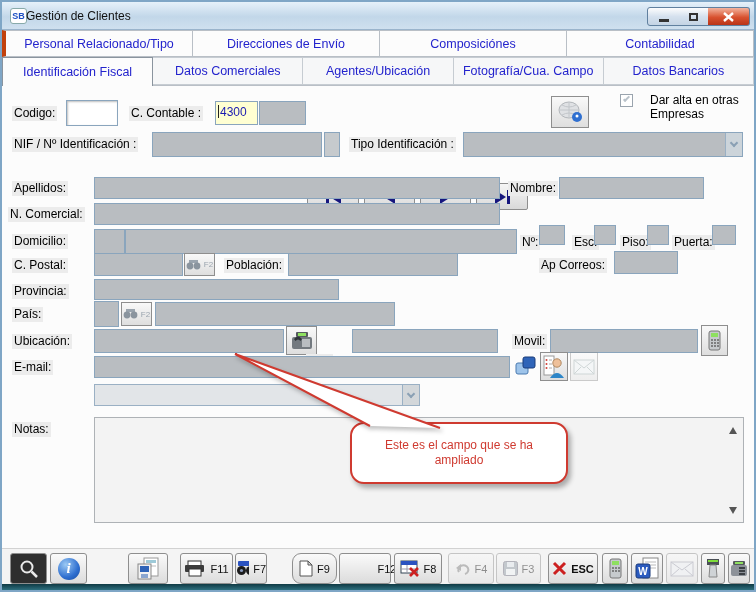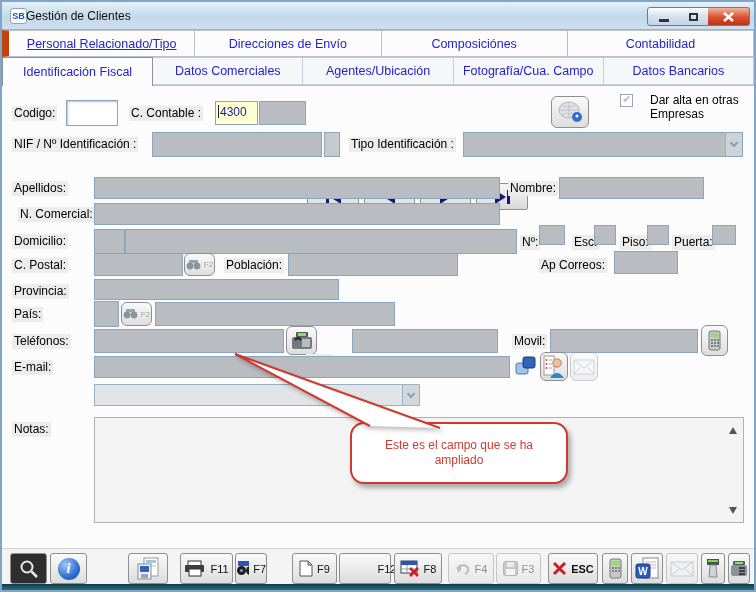--- a/index.html
+++ b/index.html
@@ -18,35 +18,35 @@
   .winbtn.min{left:645px;width:33px;border-radius:3px 0 0 3px;}
   .winbtn.max{left:677px;width:30px;border-left:none;}
   .winbtn.close{left:706px;width:42px;border-left:none;border-radius:0 3px 3px 0;
     background:linear-gradient(#f3b49e,#d8512f 55%,#b93418);}
   .glyph-min{width:10px;height:3px;background:#333;margin-top:8px;}
   .glyph-max{width:9px;height:8px;border:2px solid #333;}
   
   .tabs1{position:absolute;left:0;top:28px;width:752px;height:27px;display:flex;}
   .tab1{flex:1;border:1px solid #b9bfc6;border-left:none;background:#fcfcfc;
     color:#2323cd;font-size:12.5px;display:flex;align-items:center;justify-content:center;cursor:default;}
-  .tab1:first-child{border-left:7px solid #c2410c;text-decoration:underline;}
+  .tab1:first-child{border-left:4px solid #c2410c;}
   .tabs2{position:absolute;left:0;top:55px;width:752px;height:29px;display:flex;border-bottom:1px solid #b9bfc6;}
   .tab2{flex:1;border:1px solid #c6ccd2;border-left:none;background:#f6f7f8;
     color:#2323cd;font-size:12.5px;display:flex;align-items:center;justify-content:center;cursor:default;}
   .tab2:first-child{border-left:1px solid #8a949e;}
   .tab2.active{background:#fcfcfc;border:1px solid #8a949e;border-bottom:none;height:29px;z-index:2;}
   
   .page{position:absolute;left:0;top:84px;width:752px;height:462px;background:#fcfcfc;}
   .lbl{position:absolute;font-size:12px;color:#000;background:#ececec;padding:0 2px;white-space:nowrap;line-height:15px;}
   .inp{position:absolute;background:#b9bdc1;border:1px solid #8aa5bd;}
   .inp.white{background:#fff;box-shadow:inset 1px 1px 2px rgba(0,0,0,.25);}
   .inp.yellow{background:#ffffd2;color:#1a1ab0;font-size:12px;line-height:20px;padding-left:2px;}
   .caret{display:inline-block;width:1px;height:13px;background:#222;vertical-align:-2px;margin-right:1px;}
   .btn{position:absolute;background:linear-gradient(#f9f9f9,#dedede);border:1px solid #8e8e8e;
-    border-radius:6px;display:flex;align-items:center;justify-content:center;gap:3px;cursor:default;}
+    border-radius:0;display:flex;align-items:center;justify-content:center;gap:3px;cursor:default;}
   .btn.disabled{opacity:.45;}
   .fkey{font-size:11px;color:#111;}
   .navbtn{position:absolute;top:97px;height:27px;background:linear-gradient(#f6f6f6,#d9d9d9);
     border:1px solid #8e8e8e;border-radius:2px;display:flex;align-items:center;justify-content:center;gap:1px;}
   .tri-l{width:0;height:0;border-top:7px solid transparent;border-bottom:7px solid transparent;border-right:11px solid #16167e;}
   .tri-r{width:0;height:0;border-top:7px solid transparent;border-bottom:7px solid transparent;border-left:11px solid #16167e;}
   .navbar{width:3px;height:14px;background:#16167e;}
   .chev{display:inline-block;width:6px;height:6px;border-right:2px solid #8aa0b4;border-bottom:2px solid #8aa0b4;transform:rotate(45deg);margin-top:-3px;}
   .ddbox{position:absolute;display:flex;align-items:center;justify-content:flex-end;}
   .ddbtn{width:17px;height:100%;background:#ccd4da;border-left:1px solid #9ab0c4;display:flex;align-items:center;justify-content:center;}
@@ -155,21 +155,21 @@
       <span class="ddbtn">
           <span class="chev"></span>
         </span>
     </div>
 
     <span class="lbl" style="left:10px;top:95px;">Apellidos:</span>
     <div class="inp" style="left:92px;top:91px;width:406px;height:22px;"></div>
     <span class="lbl" style="left:506px;top:95px;">Nombre:</span>
     <div class="inp" style="left:557px;top:91px;width:145px;height:22px;"></div>
 
-    <span class="lbl" style="left:16px;top:121px;text-align:right;">N. Comercial:</span>
+    <span class="lbl" style="left:6px;top:121px;text-align:right;">N. Comercial:</span>
     <div class="inp" style="left:92px;top:117px;width:406px;height:22px;"></div>
 
     <span class="lbl" style="left:10px;top:148px;">Domicilio:</span>
     <div class="inp" style="left:92px;top:143px;width:31px;height:25px;"></div>
     <div class="inp" style="left:123px;top:143px;width:392px;height:25px;"></div>
     <span class="lbl" style="left:518px;top:149px;">Nº:</span>
     <div class="inp" style="left:537px;top:139px;width:26px;height:20px;"></div>
     <span class="lbl" style="left:570px;top:149px;">Esc:</span>
     <div class="inp" style="left:592px;top:139px;width:22px;height:20px;"></div>
     <span class="lbl" style="left:618px;top:149px;">Piso:</span>
@@ -200,21 +200,21 @@
     <div class="btn" style="left:119px;top:216px;width:31px;height:24px;">
       <svg width="15" height="10">
           <rect x="3" y="0" width="9" height="3" fill="#9aa4ae"></rect>
           <circle cx="4" cy="6" r="3.4" fill="#8a949e"></circle>
           <circle cx="11" cy="6" r="3.4" fill="#8a949e"></circle>
         </svg>
       <span class="f2mini">F2</span>
     </div>
     <div class="inp" style="left:153px;top:216px;width:240px;height:24px;"></div>
 
-    <span class="lbl" style="left:10px;top:248px;">Teléfonos:</span>
+    <span class="lbl" style="left:10px;top:248px;">Ubicación:</span>
     <div class="inp" style="left:92px;top:243px;width:190px;height:24px;"></div>
     <div class="btn" style="left:284px;top:240px;width:31px;height:29px;">
       <svg width="22" height="19">
         <rect x="5" y="1" width="12" height="5" rx="1" fill="#55595e"></rect>
         <rect x="7" y="2" width="8" height="3" fill="#8ee060"></rect>
         <rect x="1" y="6" width="20" height="12" rx="2" fill="#73797f"></rect>
         <rect x="11" y="8" width="8" height="8" fill="#b9bdc1"></rect>
         <path d="M3,8 q4,-5 8,0 l-1.5,2 q-2.5,-3 -5,0 z" fill="#2e3338"></path>
       </svg>
     </div>
@@ -326,21 +326,21 @@
     </div>
     <div class="tbtn" style="left:233px;width:32px;">
       <svg width="20" height="15">
         <rect x="2" y="0" width="16" height="5" rx="1" fill="#2a52c0"></rect>
         <circle cx="5.5" cy="9.5" r="4.5" fill="#1c1c1c"></circle>
         <circle cx="14.5" cy="9.5" r="4.5" fill="#1c1c1c"></circle>
         <circle cx="5.5" cy="9.5" r="1.6" fill="#8899bb"></circle>
       </svg>
       <span class="fkey">F7</span>
     </div>
-    <div class="tbtn" style="left:290px;width:45px;">
+    <div class="tbtn" style="left:290px;width:45px;border-radius:9px;">
       <svg width="14" height="17">
         <path d="M1,1 h8 l4,4 v11 h-12 z" fill="#fff" stroke="#555"></path>
         <path d="M9,1 l4,4 h-4 z" fill="#ddd" stroke="#555"></path>
       </svg>
       <span class="fkey">F9</span>
     </div>
     <div class="tbtn" style="left:337px;width:52px;padding-left:40px;">
       <svg width="21" height="17">
         <rect x="1" y="1" width="16" height="12" fill="#fff" stroke="#345"></rect>
         <rect x="1" y="1" width="16" height="4" fill="#2a52c0"></rect>

